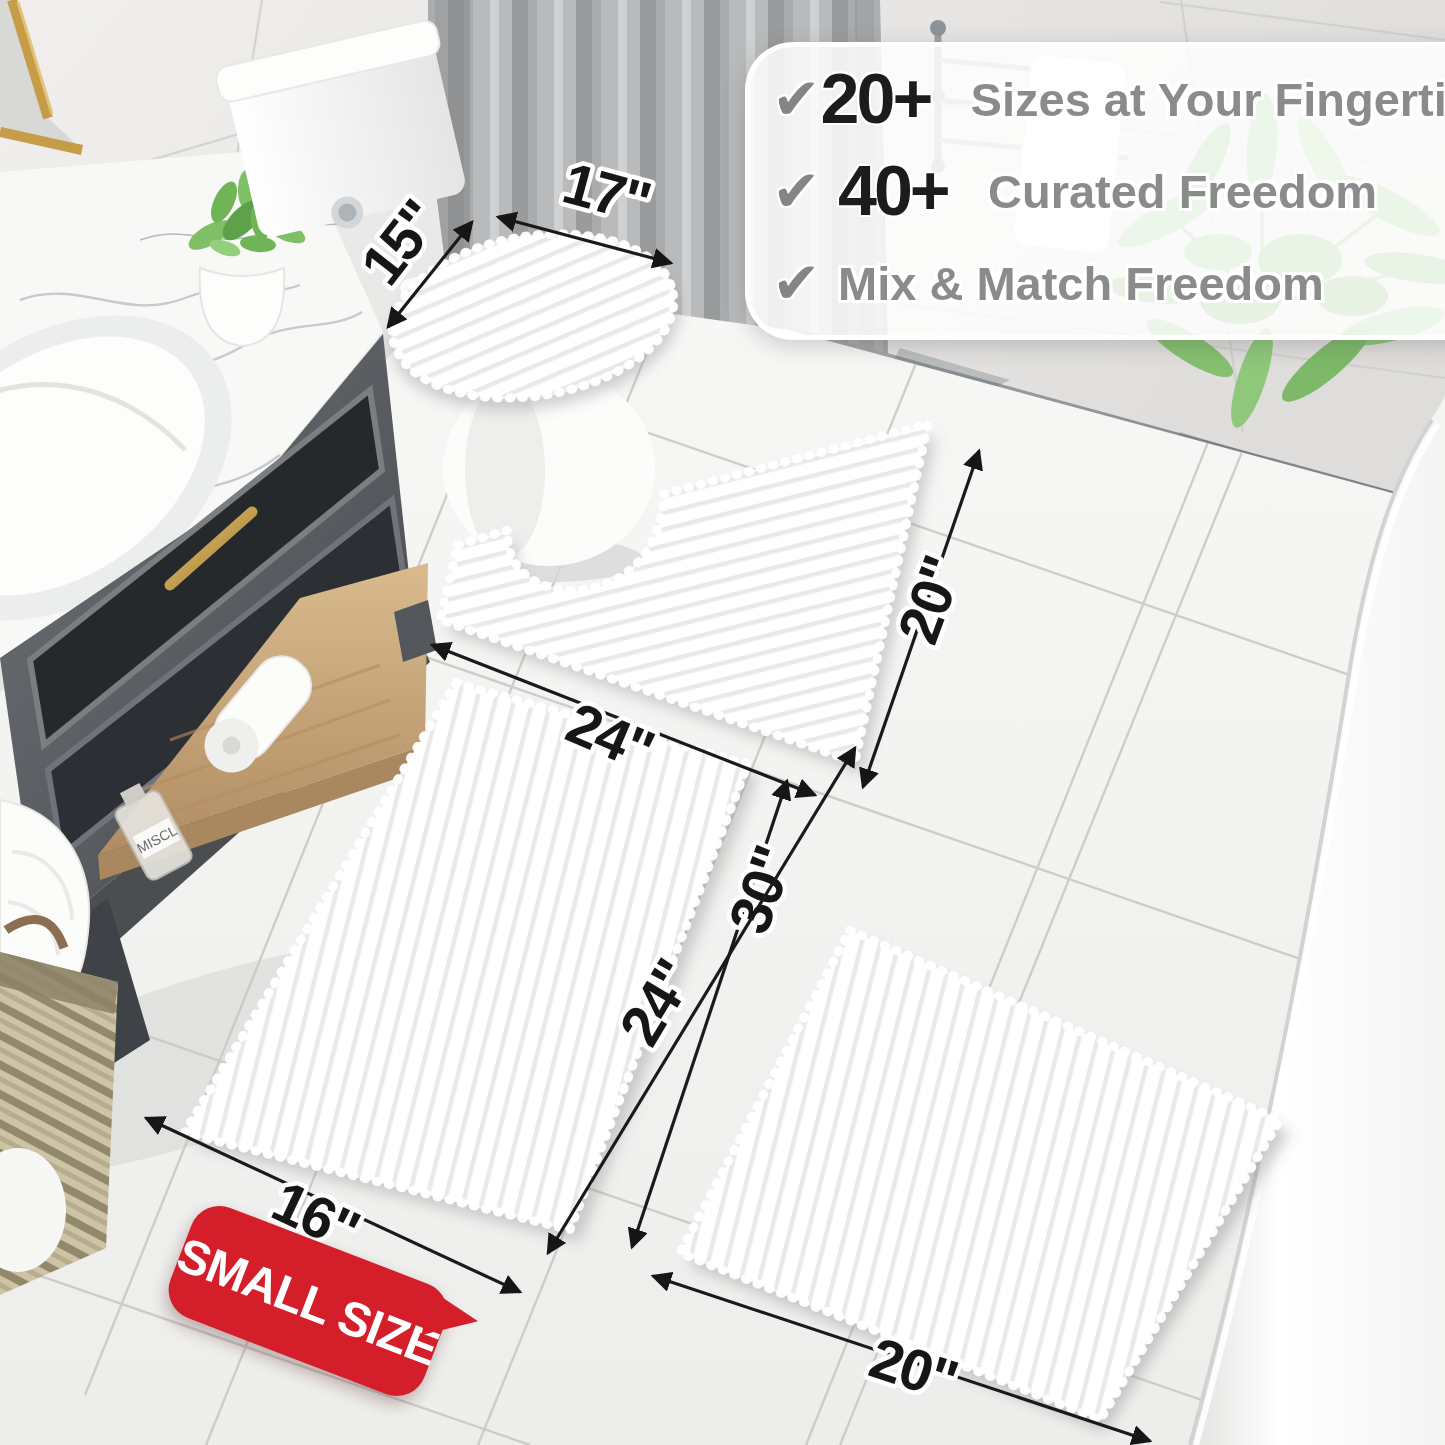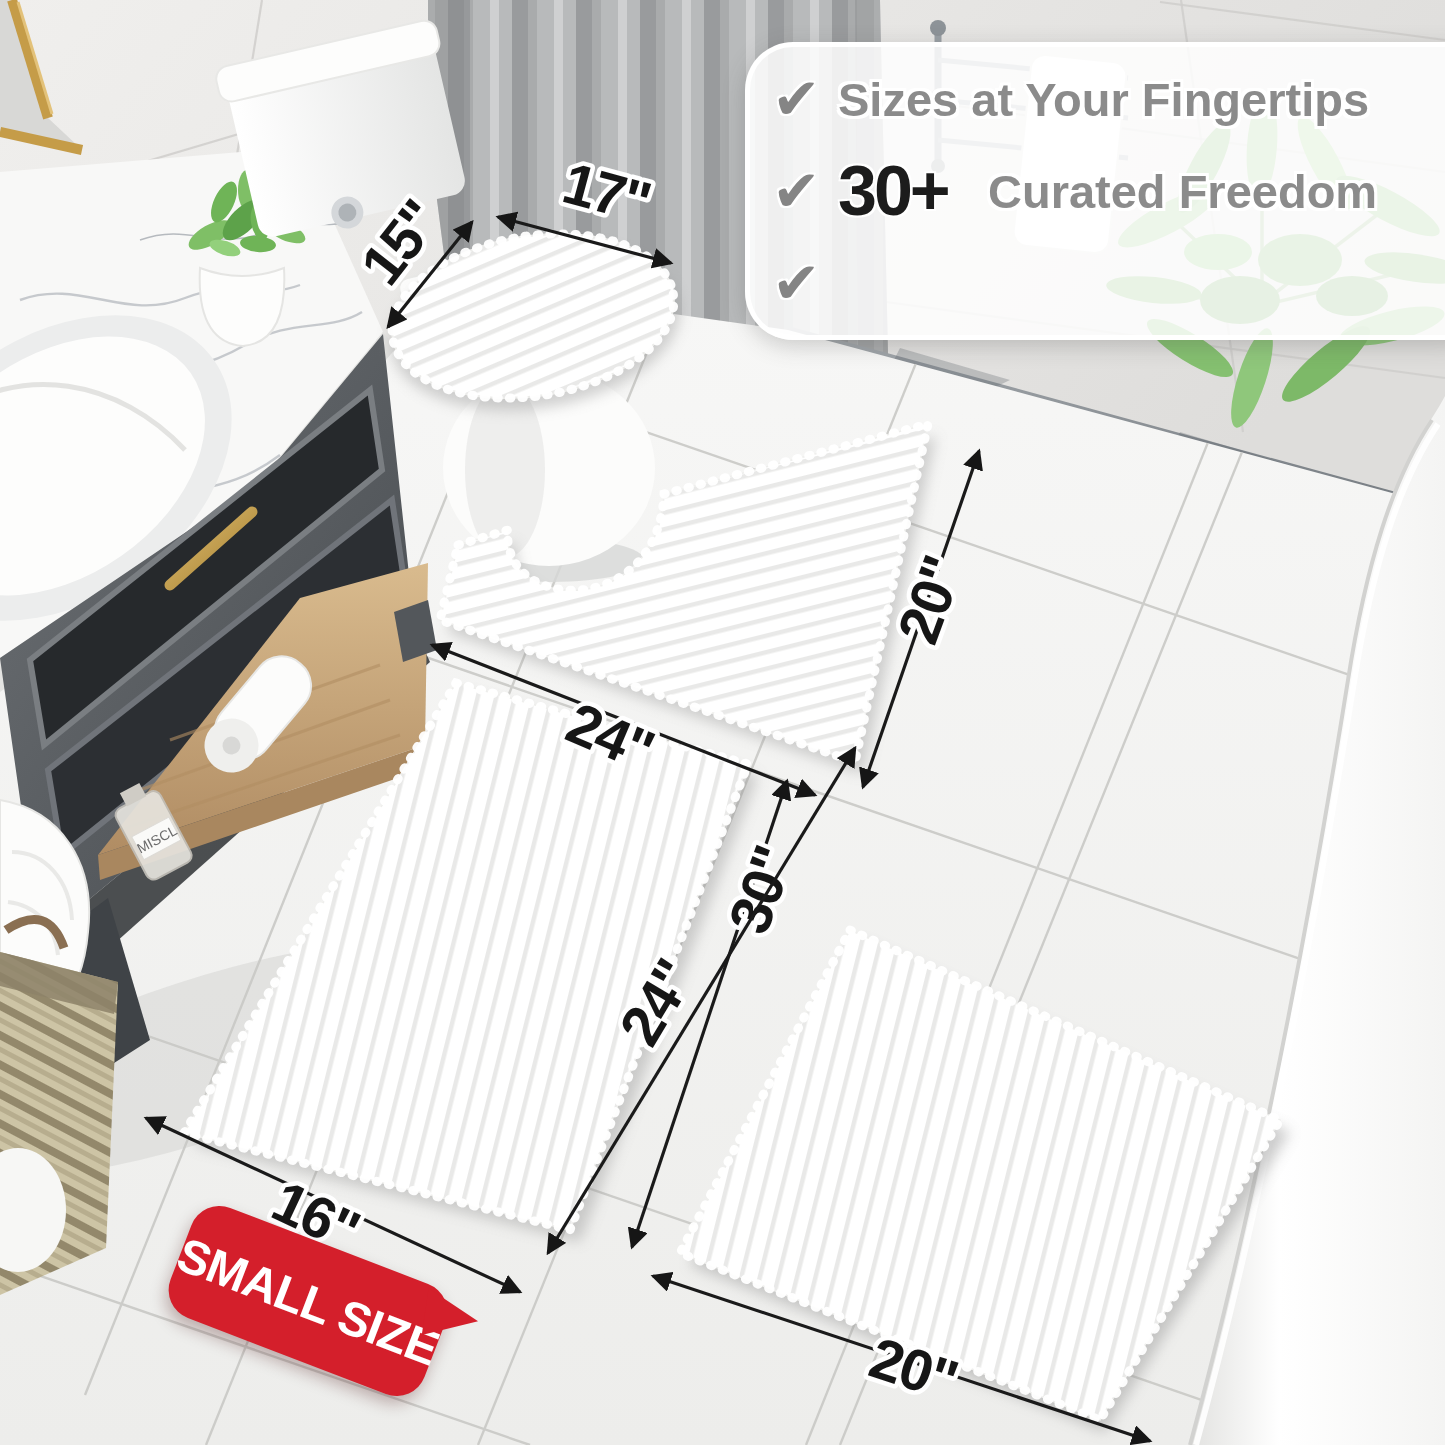--- a/index.html
+++ b/index.html
@@ -333,30 +333,32 @@
     <text class="dimtext" transform="translate(307 1234) rotate(25)">16"</text>
 
     <line class="dimline" x1="653" y1="1276" x2="1150" y2="1441" marker-start="url(#ah)" marker-end="url(#ah)"></line>
     <text class="dimtext" transform="translate(907 1388) rotate(18)">20"</text>
   </g>
 </svg>
 
 <div class="callout">
   <div class="crow">
     <span class="check">✔</span>
+    <span class="stat">20+</span>
     <span class="ctext">Sizes at Your Fingertips</span>
   </div>
   <div class="crow">
     <span class="check">✔</span>
-    <span class="stat">30+</span>
+    <span class="stat">40+</span>
     <span class="ctext">Curated Freedom</span>
   </div>
   <div class="crow">
     <span class="check">✔</span>
     <span class="stat"></span>
+    <span class="ctext">Mix &amp; Match Freedom</span>
   </div>
 </div>
 
 <div class="badge-wrap">
   <span class="badge-tail"></span>
   <span class="badge-text">SMALL SIZE</span>
 </div>
 </div>
 
 </body></html>

